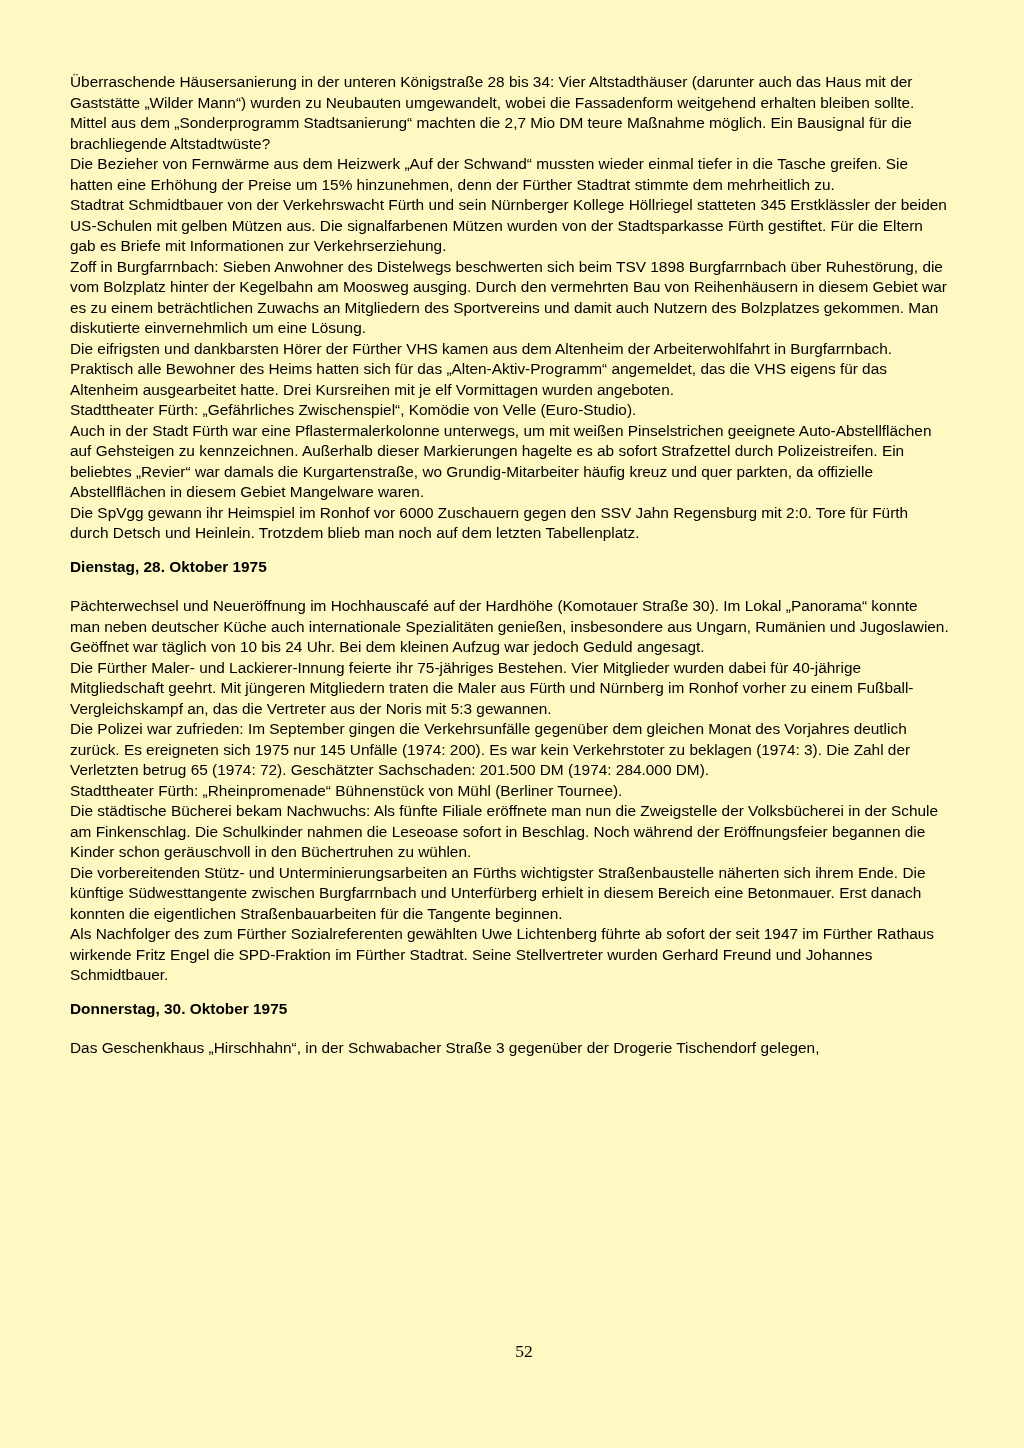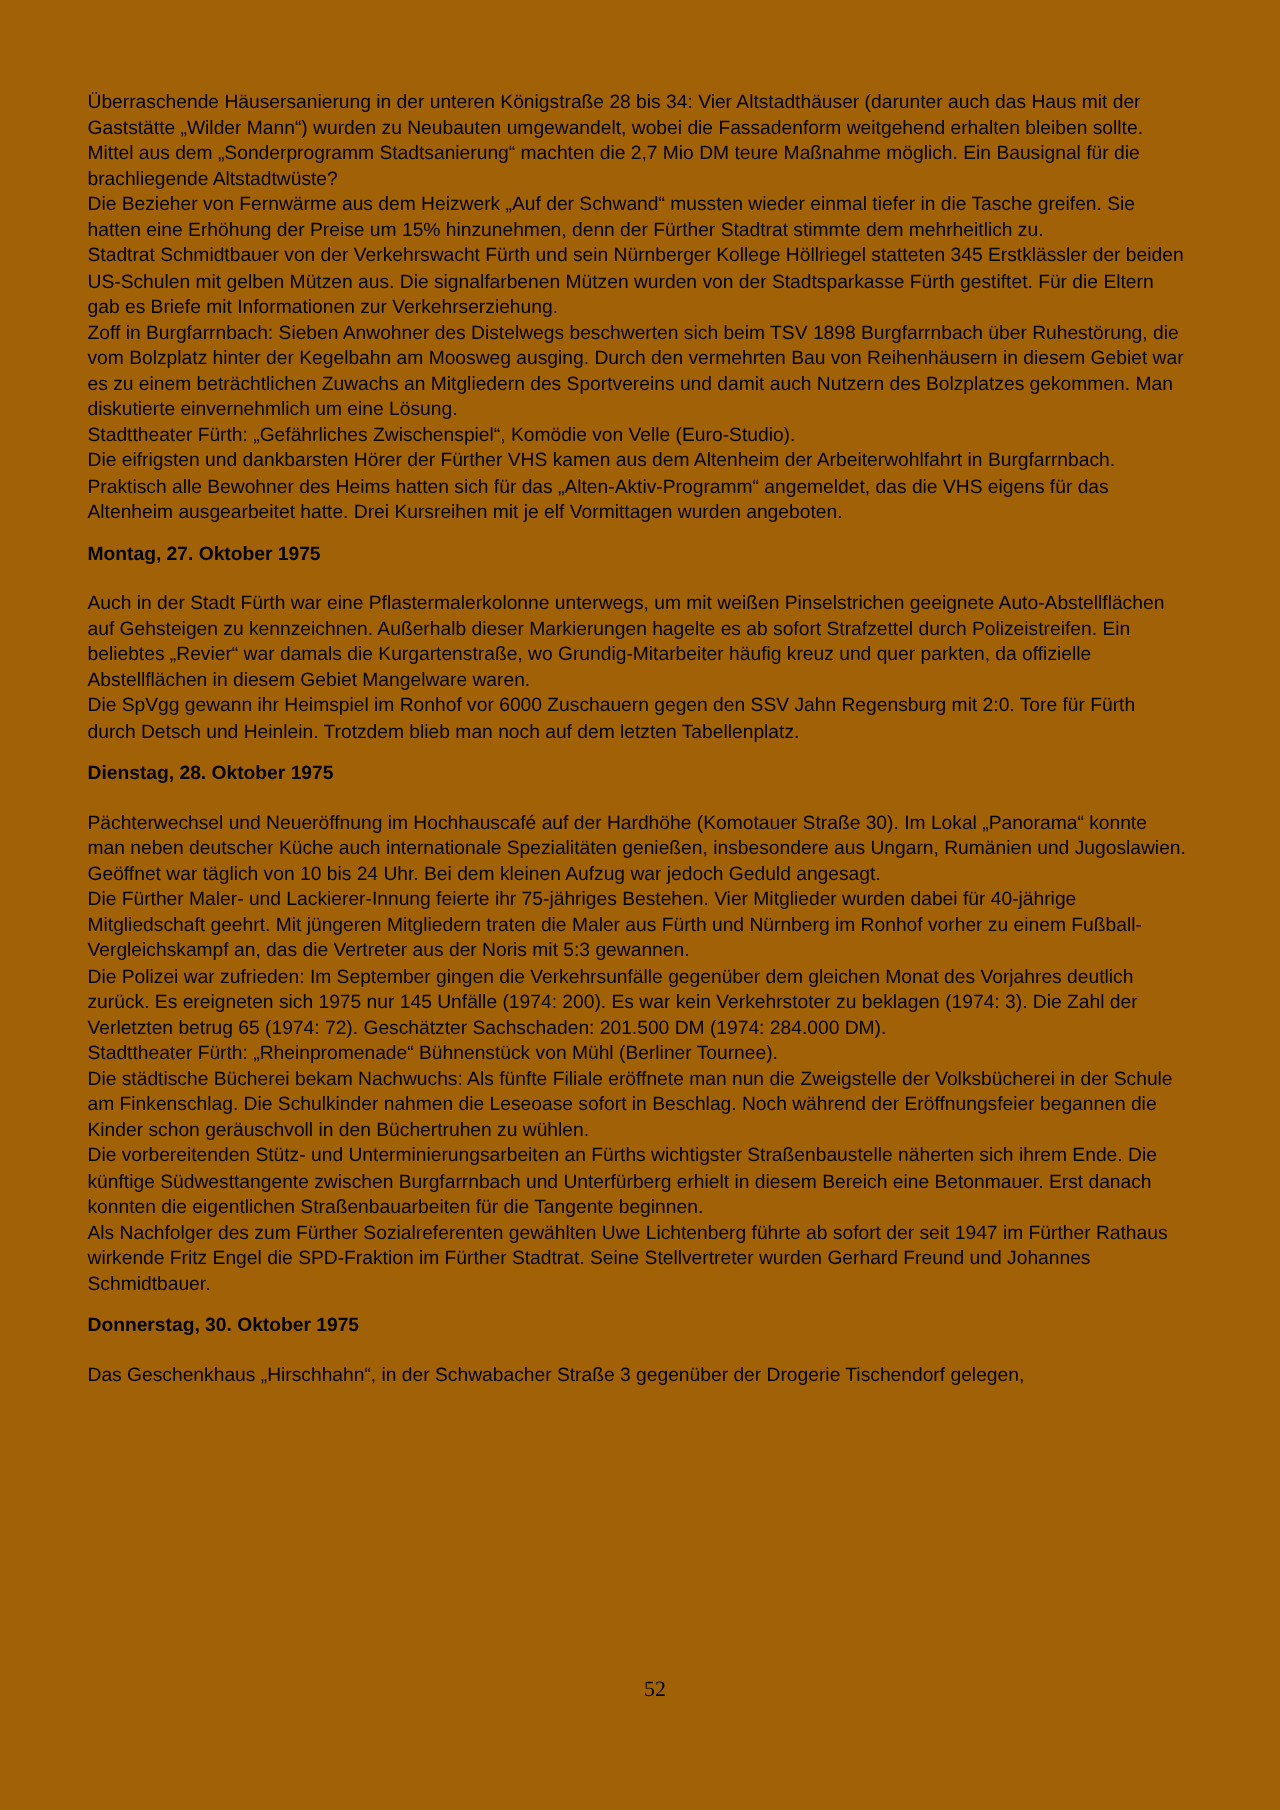--- a/index.html
+++ b/index.html
@@ -4,21 +4,21 @@
 <style>
   html, body {
     margin: 0;
     padding: 0;
     background: #ffffff;
   }
   .page {
     position: relative;
     width: 1024px;
     height: 1448px;
-    background: #a16207;
+    background: #fef9c3;
     color: #000000;
     font-family: "Liberation Sans", "DejaVu Sans", sans-serif;
     overflow: hidden;
   }
   .doc-body {
     position: absolute;
     left: 70px;
     top: 72px;
     width: 880px;
     font-size: 15.4px;
@@ -50,23 +50,22 @@
 </style>
 </head>
 <body>
 
 <div class="page">
   <main class="doc-body">
       <p class="paragraph">Überraschende Häusersanierung in der unteren Königstraße 28 bis 34: Vier Altstadthäuser (darunter auch das Haus mit der Gaststätte „Wilder Mann“) wurden zu Neubauten umgewandelt, wobei die Fassadenform weitgehend erhalten bleiben sollte. Mittel aus dem „Sonderprogramm Stadtsanierung“ machten die 2,7 Mio DM teure Maßnahme möglich. Ein Bausignal für die brachliegende Altstadtwüste?</p>
       <p class="paragraph">Die Bezieher von Fernwärme aus dem Heizwerk „Auf der Schwand“ mussten wieder einmal tiefer in die Tasche greifen. Sie hatten eine Erhöhung der Preise um 15% hinzunehmen, denn der Fürther Stadtrat stimmte dem mehrheitlich zu.</p>
       <p class="paragraph">Stadtrat Schmidtbauer von der Verkehrswacht Fürth und sein Nürnberger Kollege Höllriegel statteten 345 Erstklässler der beiden US-Schulen mit gelben Mützen aus. Die signalfarbenen Mützen wurden von der Stadtsparkasse Fürth gestiftet. Für die Eltern gab es Briefe mit Informationen zur Verkehrserziehung.</p>
       <p class="paragraph">Zoff in Burgfarrnbach: Sieben Anwohner des Distelwegs beschwerten sich beim TSV 1898 Burgfarrnbach über Ruhestörung, die vom Bolzplatz hinter der Kegelbahn am Moosweg ausging. Durch den vermehrten Bau von Reihenhäusern in diesem Gebiet war es zu einem beträchtlichen Zuwachs an Mitgliedern des Sportvereins und damit auch Nutzern des Bolzplatzes gekommen. Man diskutierte einvernehmlich um eine Lösung.</p>
+      <p class="paragraph">Die eifrigsten und dankbarsten Hörer der Fürther VHS kamen aus dem Altenheim der Arbeiterwohlfahrt in Burgfarrnbach. Praktisch alle Bewohner des Heims hatten sich für das „Alten-Aktiv-Programm“ angemeldet, das die VHS eigens für das Altenheim ausgearbeitet hatte. Drei Kursreihen mit je elf Vormittagen wurden angeboten.</p>
       <p class="paragraph">Stadttheater Fürth: „Gefährliches Zwischenspiel“, Komödie von Velle (Euro-Studio).</p>
-      <p class="paragraph">Die eifrigsten und dankbarsten Hörer der Fürther VHS kamen aus dem Altenheim der Arbeiterwohlfahrt in Burgfarrnbach. Praktisch alle Bewohner des Heims hatten sich für das „Alten-Aktiv-Programm“ angemeldet, das die VHS eigens für das Altenheim ausgearbeitet hatte. Drei Kursreihen mit je elf Vormittagen wurden angeboten.</p>
-      <h2 class="date-heading">Montag, 27. Oktober 1975</h2>
       <p class="paragraph">Auch in der Stadt Fürth war eine Pflastermalerkolonne unterwegs, um mit weißen Pinselstrichen geeignete Auto-Abstellflächen auf Gehsteigen zu kennzeichnen. Außerhalb dieser Markierungen hagelte es ab sofort Strafzettel durch Polizeistreifen. Ein beliebtes „Revier“ war damals die Kurgartenstraße, wo Grundig-Mitarbeiter häufig kreuz und quer parkten, da offizielle Abstellflächen in diesem Gebiet Mangelware waren.</p>
       <p class="paragraph">Die SpVgg gewann ihr Heimspiel im Ronhof vor 6000 Zuschauern gegen den SSV Jahn Regensburg mit 2:0. Tore für Fürth durch Detsch und Heinlein. Trotzdem blieb man noch auf dem letzten Tabellenplatz.</p>
       <h2 class="date-heading">Dienstag, 28. Oktober 1975</h2>
       <p class="paragraph">Pächterwechsel und Neueröffnung im Hochhauscafé auf der Hardhöhe (Komotauer Straße 30). Im Lokal „Panorama“ konnte man neben deutscher Küche auch internationale Spezialitäten genießen, insbesondere aus Ungarn, Rumänien und Jugoslawien. Geöffnet war täglich von 10 bis 24 Uhr. Bei dem kleinen Aufzug war jedoch Geduld angesagt.</p>
       <p class="paragraph">Die Fürther Maler- und Lackierer-Innung feierte ihr 75-jähriges Bestehen. Vier Mitglieder wurden dabei für 40-jährige Mitgliedschaft geehrt. Mit jüngeren Mitgliedern traten die Maler aus Fürth und Nürnberg im Ronhof vorher zu einem Fußball-Vergleichskampf an, das die Vertreter aus der Noris mit 5:3 gewannen.</p>
       <p class="paragraph">Die Polizei war zufrieden: Im September gingen die Verkehrsunfälle gegenüber dem gleichen Monat des Vorjahres deutlich zurück. Es ereigneten sich 1975 nur 145 Unfälle (1974: 200). Es war kein Verkehrstoter zu beklagen (1974: 3). Die Zahl der Verletzten betrug 65 (1974: 72). Geschätzter Sachschaden: 201.500 DM (1974: 284.000 DM).</p>
       <p class="paragraph">Stadttheater Fürth: „Rheinpromenade“ Bühnenstück von Mühl (Berliner Tournee).</p>
       <p class="paragraph">Die städtische Bücherei bekam Nachwuchs: Als fünfte Filiale eröffnete man nun die Zweigstelle der Volksbücherei in der Schule am Finkenschlag. Die Schulkinder nahmen die Leseoase sofort in Beschlag. Noch während der Eröffnungsfeier begannen die Kinder schon geräuschvoll in den Büchertruhen zu wühlen.</p>
       <p class="paragraph">Die vorbereitenden Stütz- und Unterminierungsarbeiten an Fürths wichtigster Straßenbaustelle näherten sich ihrem Ende. Die künftige Südwesttangente zwischen Burgfarrnbach und Unterfürberg erhielt in diesem Bereich eine Betonmauer. Erst danach konnten die eigentlichen Straßenbauarbeiten für die Tangente beginnen.</p>
       <p class="paragraph">Als Nachfolger des zum Fürther Sozialreferenten gewählten Uwe Lichtenberg führte ab sofort der seit 1947 im Fürther Rathaus wirkende Fritz Engel die SPD-Fraktion im Fürther Stadtrat. Seine Stellvertreter wurden Gerhard Freund und Johannes Schmidtbauer.</p>

